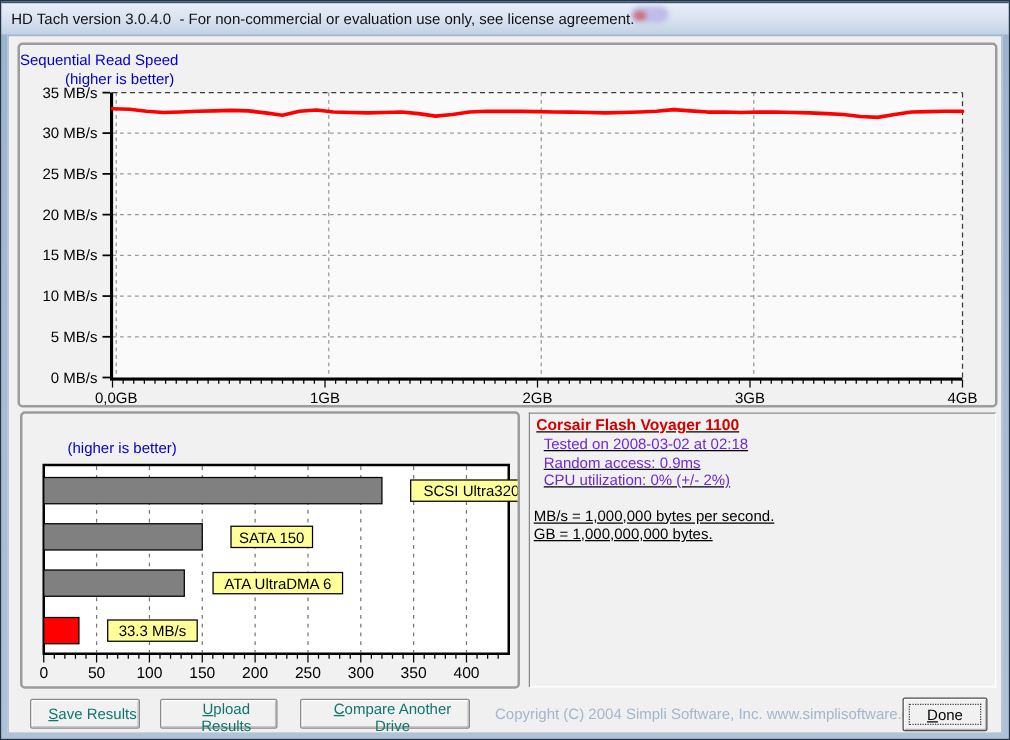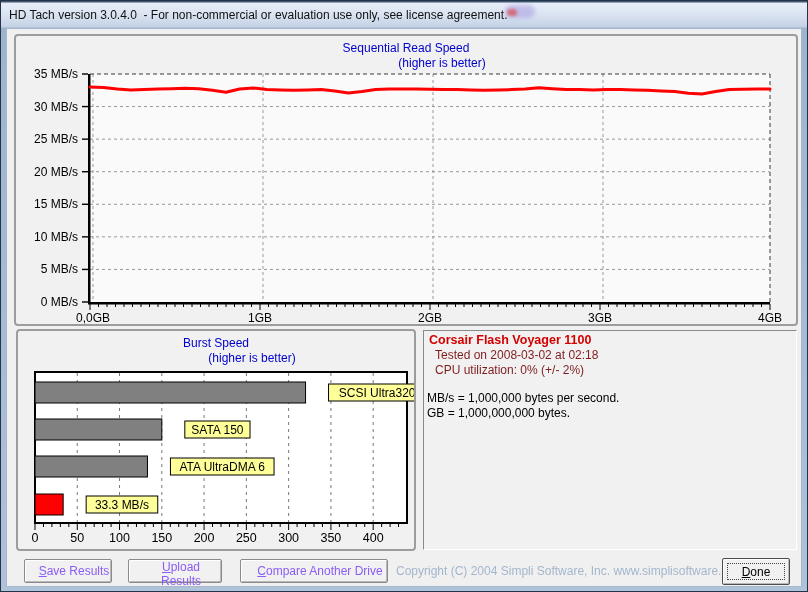--- a/index.html
+++ b/index.html
@@ -30,49 +30,49 @@
     position:absolute; left:5px; top:27px; width:796px; height:559px;
     background:#f0f0f0; border:1px solid #a7b8cc;
   }
   
 
   .groupbox { position:absolute; background:#f1f1f1; border:2px solid #9c9c9c; border-radius:4px; }
   .seq-box   { left:7px;  top:5px;   width:784px; height:292px; }
   .burst-box { left:9px;  top:300px; width:400px; height:222px; }
 
   .chart-title, .chart-subtitle {
-    position:absolute; left:0; width:100%; text-align:center;
+    position:absolute; left:0; width:100%; text-align:left;
     font-size:12px; color:#0000cc;
   }
   .chart-title    { top:5px; }
   .chart-subtitle { top:20px;margin-left:36px; }
 
   .chart-svg { position:absolute; left:0; top:0; }
 
   .info-panel {
     position:absolute; left:416px; top:301px; width:374px; height:220px;
     background:#f1f1f1;
     border:1px solid; border-color:#8a8a8a #ffffff #ffffff #8a8a8a;
-    padding-top:2px; overflow:hidden;
+    padding-top:2px; overflow:hidden;text-decoration:underline;
   }
   .drive-name { padding-left:5px; font-size:12.5px; font-weight:bold; color:#d40000; line-height:15px; }
-  .info-line  { padding-left:11px; font-size:12px; color:#7f1d1d; line-height:14.5px; }
+  .info-line  { padding-left:11px; font-size:12px; color:#6d28d9; line-height:14.5px; }
   .info-gap   { height:14px; }
   .note-line  { padding-left:3px; font-size:12px; color:#000; line-height:14.5px; }
 
   .btn {
     position:absolute; height:24px; font-family:"Liberation Sans", sans-serif;
-    font-size:12px; color:#8b5cf6; background:#f1f1f1;
+    font-size:12px; color:#0f766e; background:#f1f1f1;
     border:1px solid #8a8a8a; border-radius:2px;
     box-shadow:inset 1px 1px 0 #ffffff, inset -1px -1px 0 #b9b9b9;
     text-align:center; cursor:default;padding-left:12px;
   }
   .btn-save    { left:17px;  top:530px; width:88px;  }
   .btn-upload  { left:121px; top:530px; width:94px;  }
-  .btn-compare { left:233px; top:530px; width:148px; }
+  .btn-compare { left:233px; top:530px; width:136px; }
 
   .copyright {
     position:absolute; left:389px; top:535px; font-size:12px; color:#a3b6cd;
     white-space:nowrap;
   }
 
   .done-outer {
     position:absolute; left:715px; top:529px; width:68px; height:27px;
     border:1px solid #4d4d4d; border-radius:2px; background:#f1f1f1;
     box-shadow:inset 1px 1px 0 #ffffff, inset -1px -1px 0 #b9b9b9;
@@ -216,21 +216,20 @@
           <text x="77" y="286" text-anchor="middle" font-size="12" fill="#000">0,0GB</text>
           <text x="244" y="286" text-anchor="middle" font-size="12" fill="#000">1GB</text>
           <text x="414" y="286" text-anchor="middle" font-size="12" fill="#000">2GB</text>
           <text x="584" y="286" text-anchor="middle" font-size="12" fill="#000">3GB</text>
           <text x="754" y="286" text-anchor="middle" font-size="12" fill="#000">4GB</text>
           <polyline points="74.0,51.0 87.6,51.4 101.2,53.0 114.8,54.0 128.4,53.6 142.0,53.0 155.6,52.7 169.2,52.3 182.8,52.7 196.4,54.3 210.0,56.2 223.6,53.0 237.2,52.0 250.8,53.6 264.4,54.0 278.0,54.3 291.6,54.0 305.2,53.6 318.8,54.9 332.4,56.9 346.0,55.6 359.6,53.6 373.2,53.0 386.8,53.0 400.4,53.0 414.0,53.3 427.6,53.6 441.2,53.6 454.8,54.0 468.4,54.3 482.0,54.0 495.6,53.6 509.2,53.0 522.8,51.7 536.4,52.7 550.0,53.6 563.6,53.6 577.2,54.0 590.8,53.6 604.4,53.6 618.0,54.0 631.6,54.3 645.2,54.9 658.8,55.6 672.4,57.2 686.0,57.9 699.6,55.6 713.2,53.6 726.8,53.3 740.4,53.0 754.0,53.0" fill="none" stroke="#ff0000" stroke-width="3" stroke-linejoin="round" stroke-linecap="round"></polyline>
         </svg>
     </div>
 
     <div class="groupbox burst-box">
-      <div class="chart-title">Burst Speed</div>
       <div class="chart-subtitle">(higher is better)</div>
       <svg id="burst-svg" class="chart-svg" width="396" height="218">
           <rect x="17" y="41" width="372" height="151" fill="#ffffff" stroke="none"></rect>
           <line x1="59.27272727272727" y1="42" x2="59.27272727272727" y2="191" stroke="#777" stroke-dasharray="3,4"></line>
           <line x1="101.54545454545455" y1="42" x2="101.54545454545455" y2="191" stroke="#777" stroke-dasharray="3,4"></line>
           <line x1="143.8181818181818" y1="42" x2="143.8181818181818" y2="191" stroke="#777" stroke-dasharray="3,4"></line>
           <line x1="186.0909090909091" y1="42" x2="186.0909090909091" y2="191" stroke="#777" stroke-dasharray="3,4"></line>
           <line x1="228.36363636363637" y1="42" x2="228.36363636363637" y2="191" stroke="#777" stroke-dasharray="3,4"></line>
           <line x1="270.6363636363636" y1="42" x2="270.6363636363636" y2="191" stroke="#777" stroke-dasharray="3,4"></line>
           <line x1="312.90909090909093" y1="42" x2="312.90909090909093" y2="191" stroke="#777" stroke-dasharray="3,4"></line>
@@ -300,20 +299,21 @@
           <text x="228.36363636363637" y="211" text-anchor="middle" font-size="12.5" fill="#000">250</text>
           <text x="270.6363636363636" y="211" text-anchor="middle" font-size="12.5" fill="#000">300</text>
           <text x="312.90909090909093" y="211" text-anchor="middle" font-size="12.5" fill="#000">350</text>
           <text x="355.1818181818182" y="211" text-anchor="middle" font-size="12.5" fill="#000">400</text>
         </svg>
     </div>
 
     <div class="info-panel">
       <div class="drive-name">Corsair Flash Voyager 1100</div>
       <div class="info-line">Tested on 2008-03-02 at 02:18</div>
+      <div class="info-line">Random access: 0.9ms</div>
       <div class="info-line">CPU utilization: 0% (+/- 2%)</div>
       <div class="info-gap"></div>
       <div class="note-line">MB/s = 1,000,000 bytes per second.</div>
       <div class="note-line">GB = 1,000,000,000 bytes.</div>
     </div>
 
     <button class="btn btn-save"><u>S</u>ave Results</button>
     <button class="btn btn-upload"><u>U</u>pload Results</button>
     <button class="btn btn-compare"><u>C</u>ompare Another Drive</button>
 

